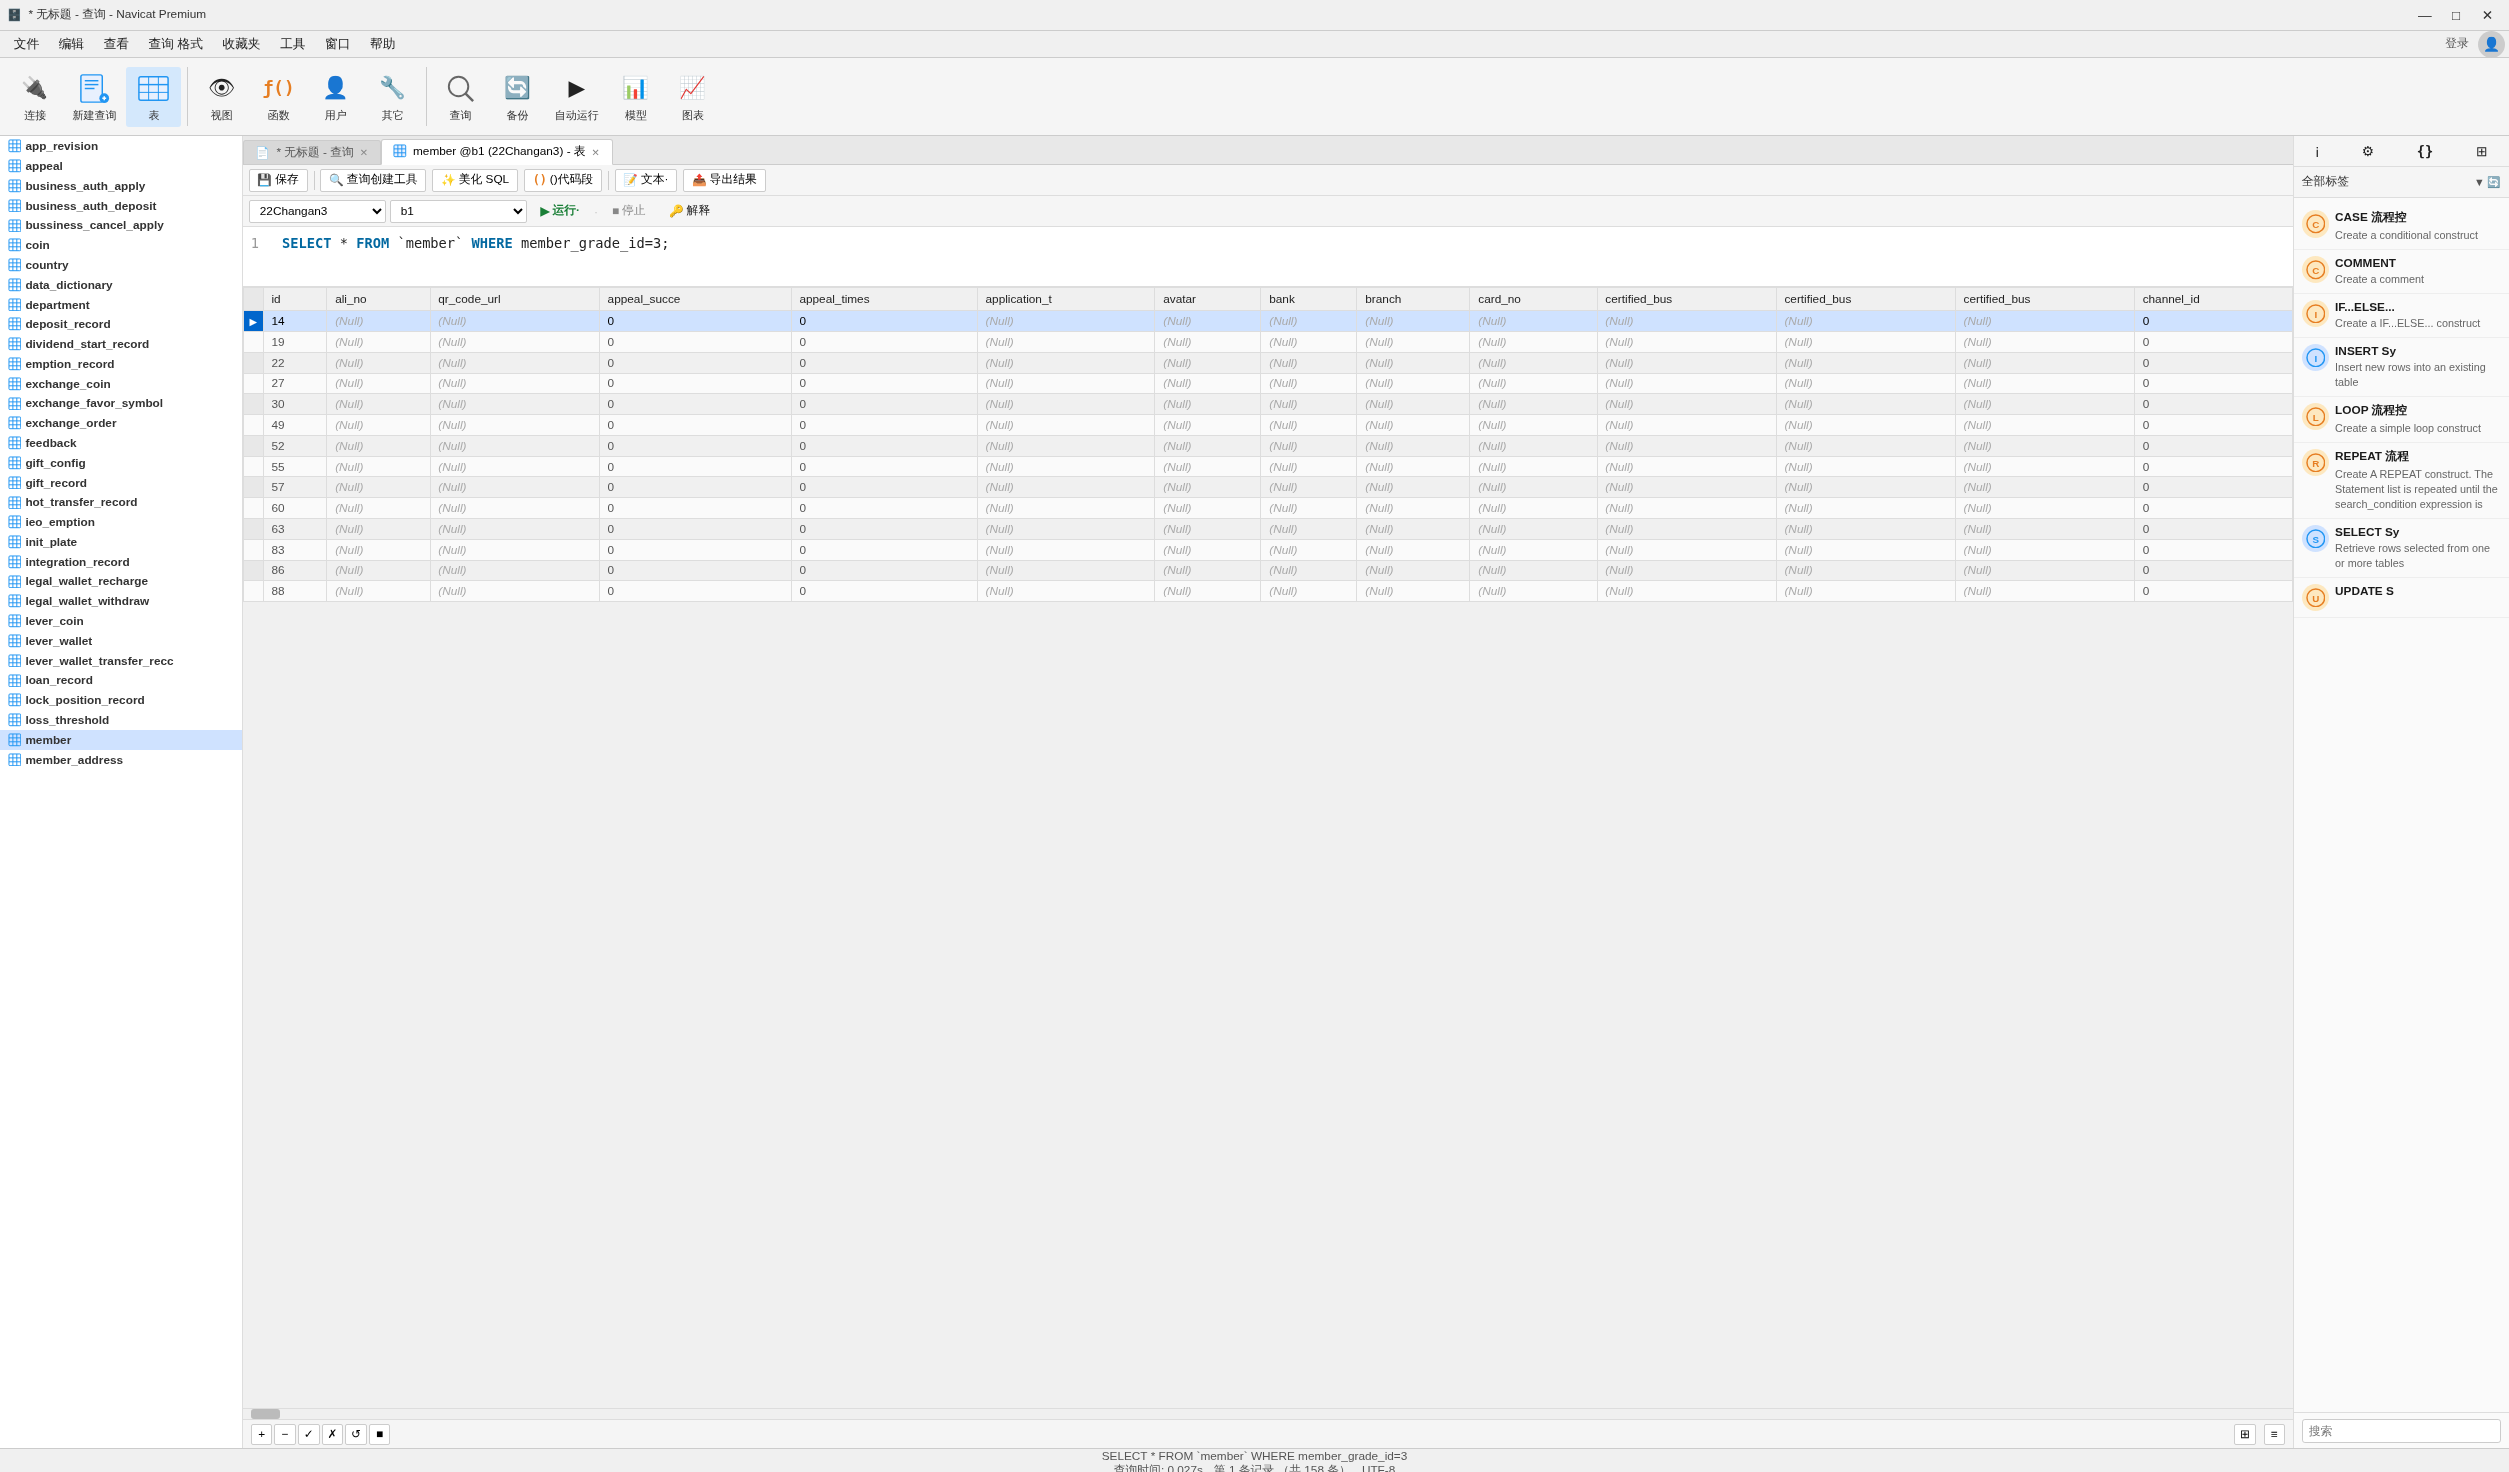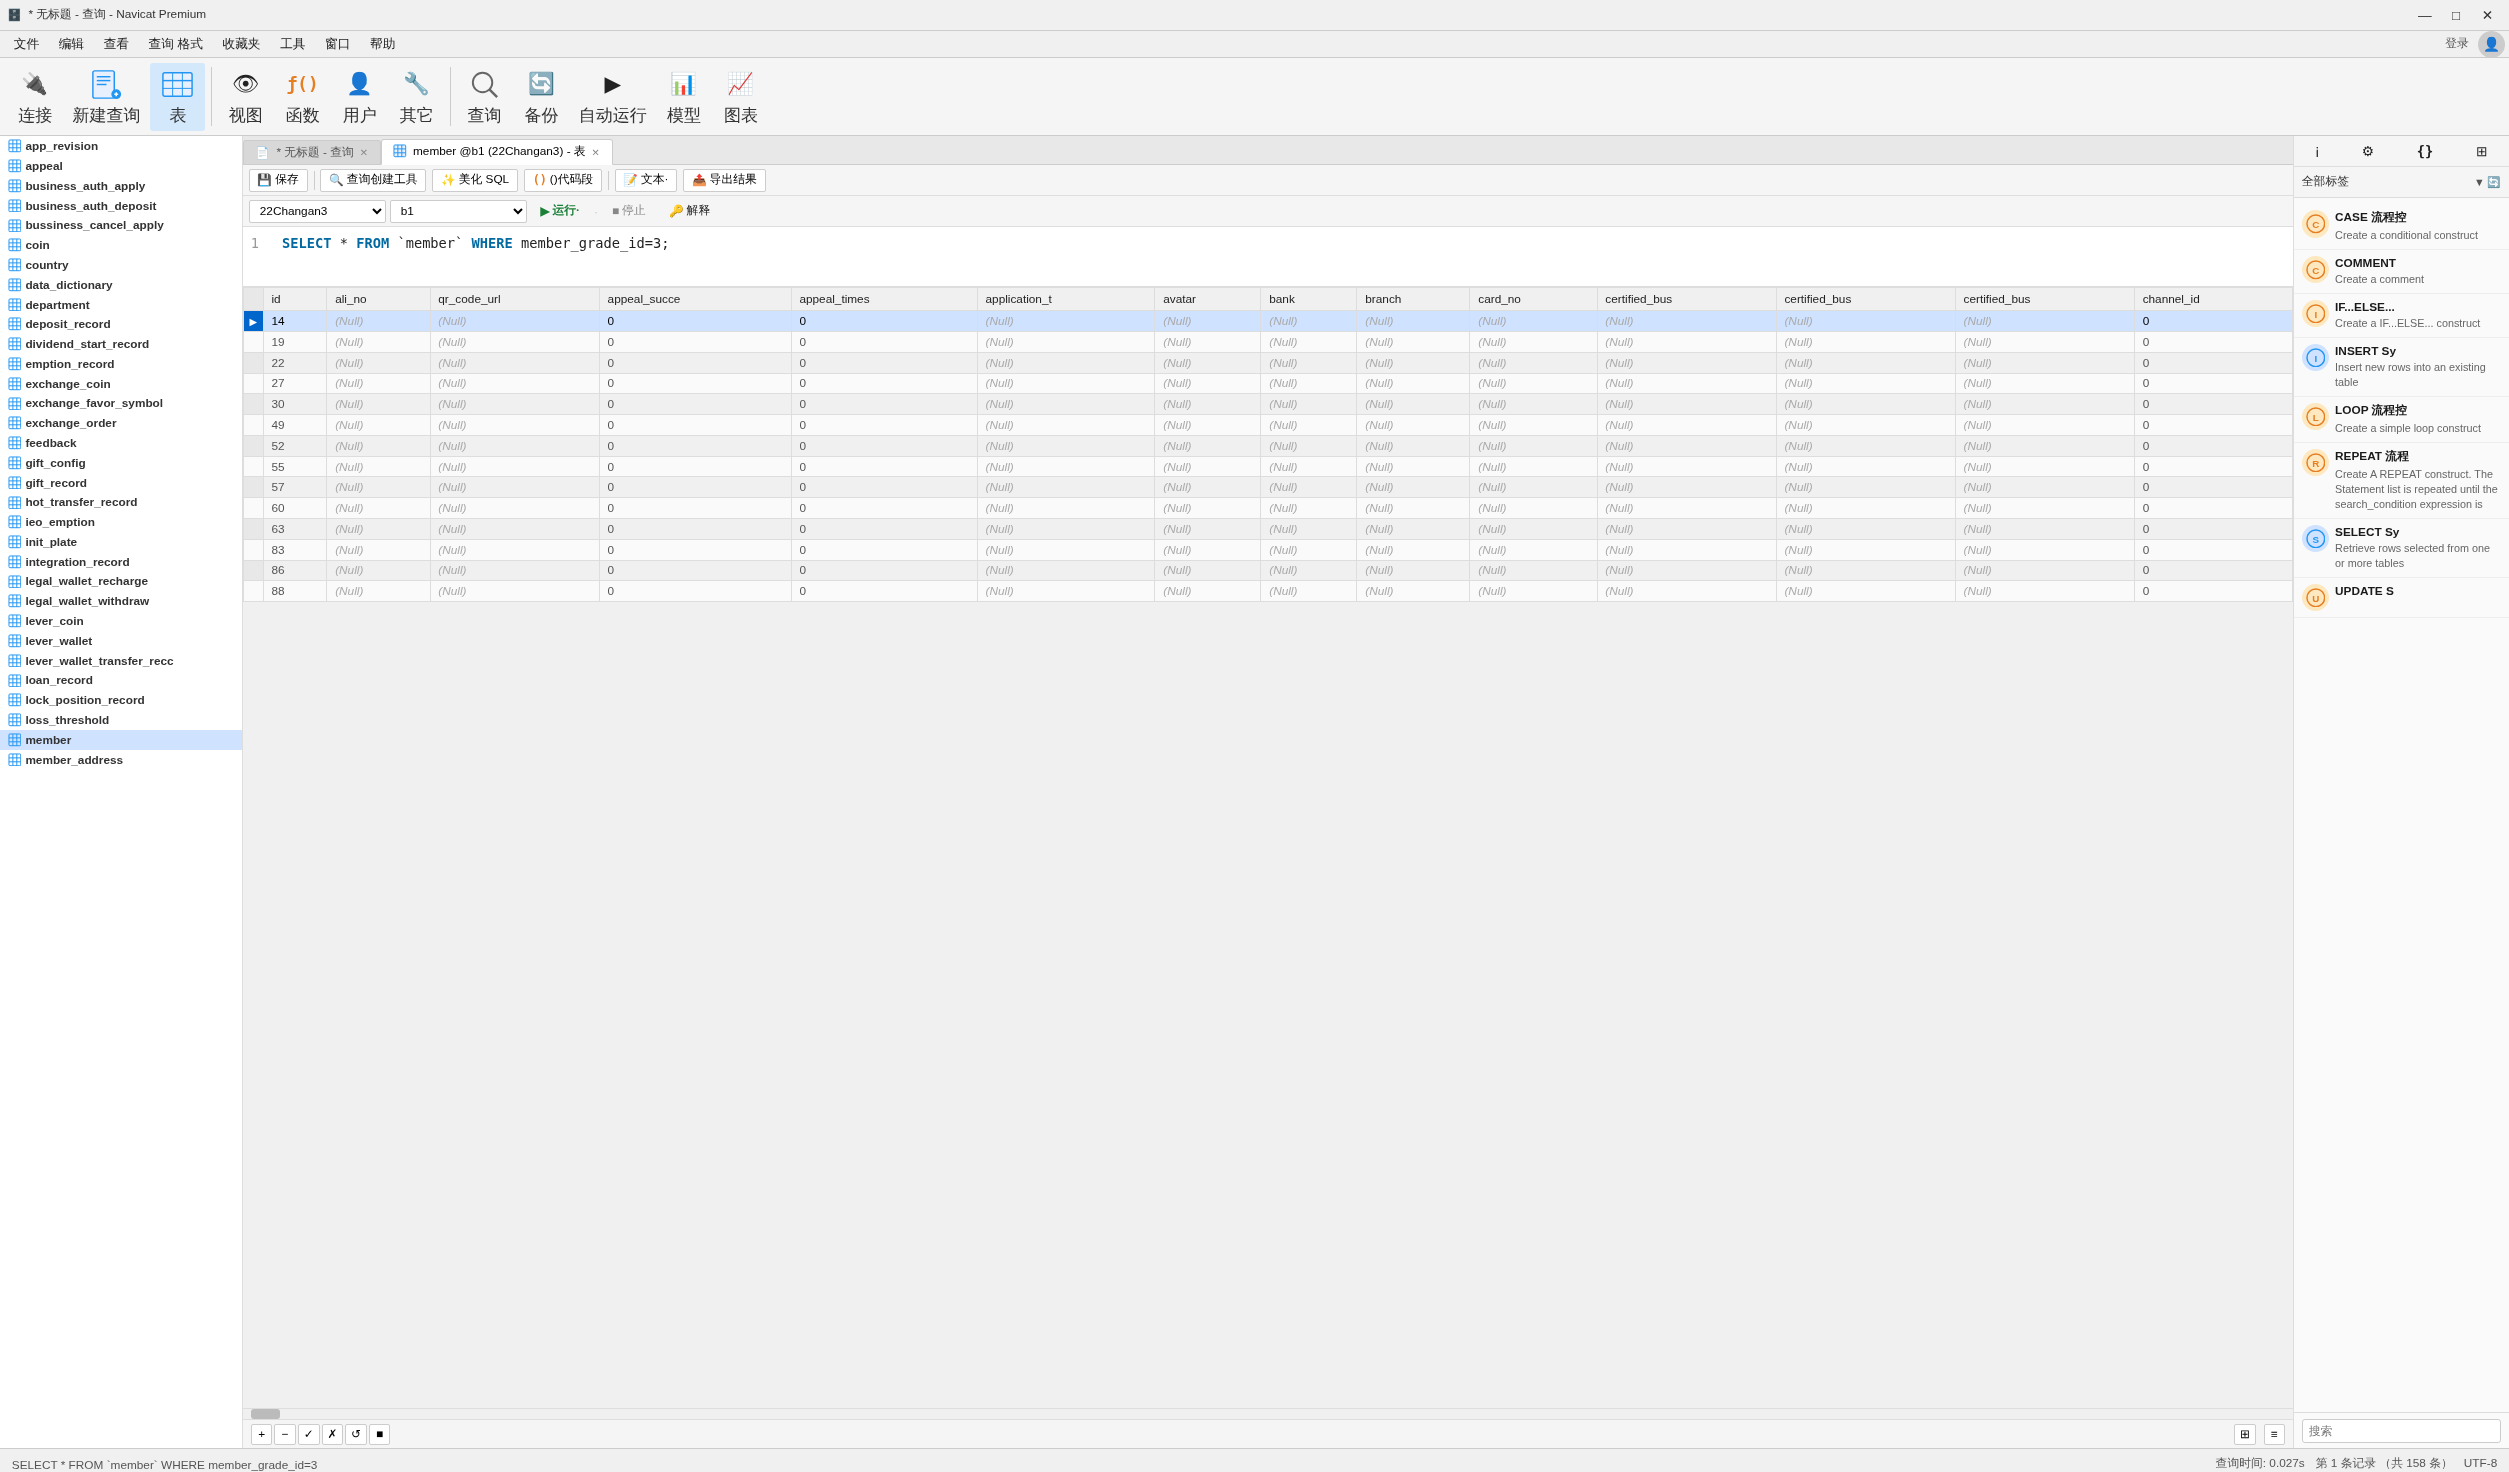--- a/index.html
+++ b/index.html
@@ -12,21 +12,21 @@
     .title-btn { width: 27.4px; height: 19.6px; display: flex; align-items: center; justify-content: center; cursor: pointer; font-size: 13.7px; color: #333; background: transparent; border: none; }
 
     
     #menubar { background: #f0f0f0; height: 27.4px; display: flex; align-items: center; padding: 0 3.9px; border-bottom: 1px solid #ccc; }
     .menu-item { padding: 3.9px 9.8px; cursor: pointer; font-size: 12.7px; color: #222; }
 
     
     #toolbar { background: #f5f5f5; height: 78px; display: flex; align-items: center; padding: 0 7.8px; border-bottom: 1px solid #ccc; gap: 2px; }
     .toolbar-group { display: flex; flex-direction: column; align-items: center; padding: 3.9px 7.8px; cursor: pointer; border-radius: 2.9px; min-width: 55px; }
     .toolbar-icon { width: 35px; height: 35px; display: flex; align-items: center; justify-content: center; font-size: 21.6px; }
-    .toolbar-label { font-size: 17px; color: #333; margin-top: 2px; }
+    .toolbar-label { font-size: 11px; color: #333; margin-top: 2px; }
     .toolbar-separator { width: 1px; height: 59px; background: #ccc; margin: 0 3.9px; }
 
     
     #main { display: flex; height: calc(1472px - 31px - 27.4px - 78px - 23.5px); }
 
     
     #sidebar { width: 243px; background: #fff; border-right: 1px solid #ddd; overflow-y: auto; flex-shrink: 0; }
     .sidebar-item { display: flex; align-items: center; gap: 3.9px; padding: 2.9px 7.8px; cursor: pointer; font-size: 11.8px; color: #333; font-weight: bold; }
     .sidebar-item.selected { background: #cfe2ff; }
     .table-icon { width: 13.7px; height: 13.7px; display: inline-flex; align-items: center; justify-content: center; }
@@ -71,21 +71,21 @@
     #data-table tr.selected td.row-marker { background: #0066cc; color: white; }
     .null-val { color: #aaa; font-style: italic; }
 
     
     #bottom-bar { height: 29px; display: flex; align-items: center; justify-content: space-between; background: #f5f5f5; border-top: 1px solid #ddd; padding: 0 7.8px; font-size: 11.8px; }
     .bottom-btns { display: flex; align-items: center; gap: 2px; }
     .bot-btn { width: 21.6px; height: 21.6px; display: flex; align-items: center; justify-content: center; cursor: pointer; border: 1px solid #ccc; background: #fff; font-size: 11.8px; border-radius: 2px; }
     .scroll-thumb { width: 29px; height: 9.8px; background: #bbb; border-radius: 2.9px; }
 
     
-    #statusbar { height: 23.5px; background: #f0f0f0; border-top: 1px solid #ccc; display: flex; align-items: flex-end; justify-content: space-between; padding: 0 11.8px; font-size: 11.8px; color: #555; }
+    #statusbar { height: 23.5px; background: #f0f0f0; border-top: 1px solid #ccc; display: flex; align-items: center; justify-content: space-between; padding: 0 11.8px; font-size: 11.8px; color: #555; flex-direction: column; }
 
     
     #right-panel { width: 216px; background: #fafafa; border-left: 1px solid #ddd; display: flex; flex-direction: column; overflow: hidden; flex-shrink: 0; }
     #right-panel-header { height: 31px; display: flex; align-items: center; justify-content: space-between; padding: 0 7.8px; border-bottom: 1px solid #ddd; background: #f5f5f5; }
     .tag-label { font-size: 11.8px; color: #333; }
     .tag-dropdown { font-size: 10.8px; color: #555; cursor: pointer; }
     #right-panel-list { flex: 1; overflow-y: auto; padding: 5.9px 0; }
     .snippet-item { padding: 5.9px 7.8px; cursor: pointer; border-bottom: 1px solid #eee; }
     .snippet-header { display: flex; align-items: flex-start; gap: 5.9px; }
     .snippet-icon { width: 27.4px; height: 27.4px; border-radius: 50%; display: flex; align-items: center; justify-content: center; font-size: 13.7px; flex-shrink: 0; }

